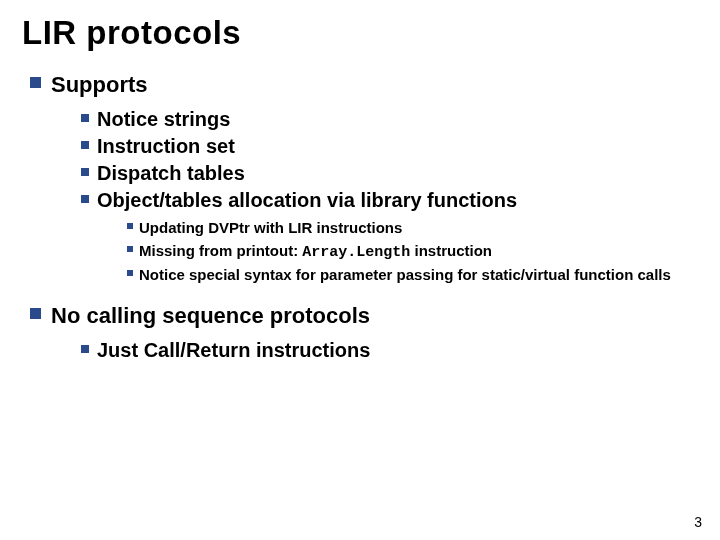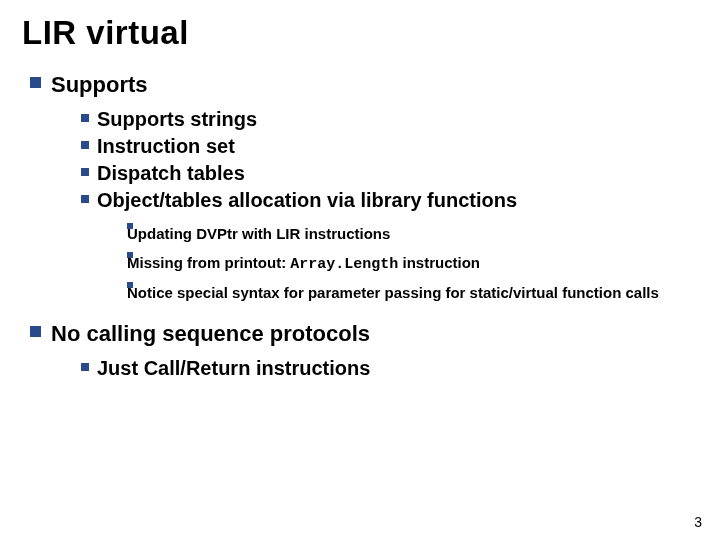--- a/index.html
+++ b/index.html
@@ -57,46 +57,45 @@
       font-size: 20px;
       margin-bottom: 4px;
     }
     .lvl2 > li > .content { flex: 1; }
     .lvl3 { margin-left: 30px; margin-top: 6px; margin-bottom: 6px; }
     .lvl3 > li {
       display: flex;
       align-items: flex-start;
       font-size: 15px;
       margin-bottom: 3px;
-      flex-direction: column;
     }
     .lvl3 > li > .content { flex: 1; line-height: 1.3; }
     .mono { font-family: "Courier New", monospace; }
     .slide-number {
       position: absolute;
       bottom: 10px;
       right: 18px;
       font-size: 14px;
       color: #000;
     }
   </style>
 </head>
 <body>
 
-<div class="title">LIR virtual</div>
+<div class="title">LIR protocols</div>
 
 <ul class="lvl1">
   <li>
     <span class="bullet"></span>
     <div class="content">
       <span>Supports</span>
       <ul class="lvl2">
         <li>
           <span class="bullet small"></span>
-          <div class="content"><span>Supports strings</span></div>
+          <div class="content"><span>Notice strings</span></div>
         </li>
         <li>
           <span class="bullet small"></span>
           <div class="content"><span>Instruction set</span></div>
         </li>
         <li>
           <span class="bullet small"></span>
           <div class="content"><span>Dispatch tables</span></div>
         </li>
         <li>

